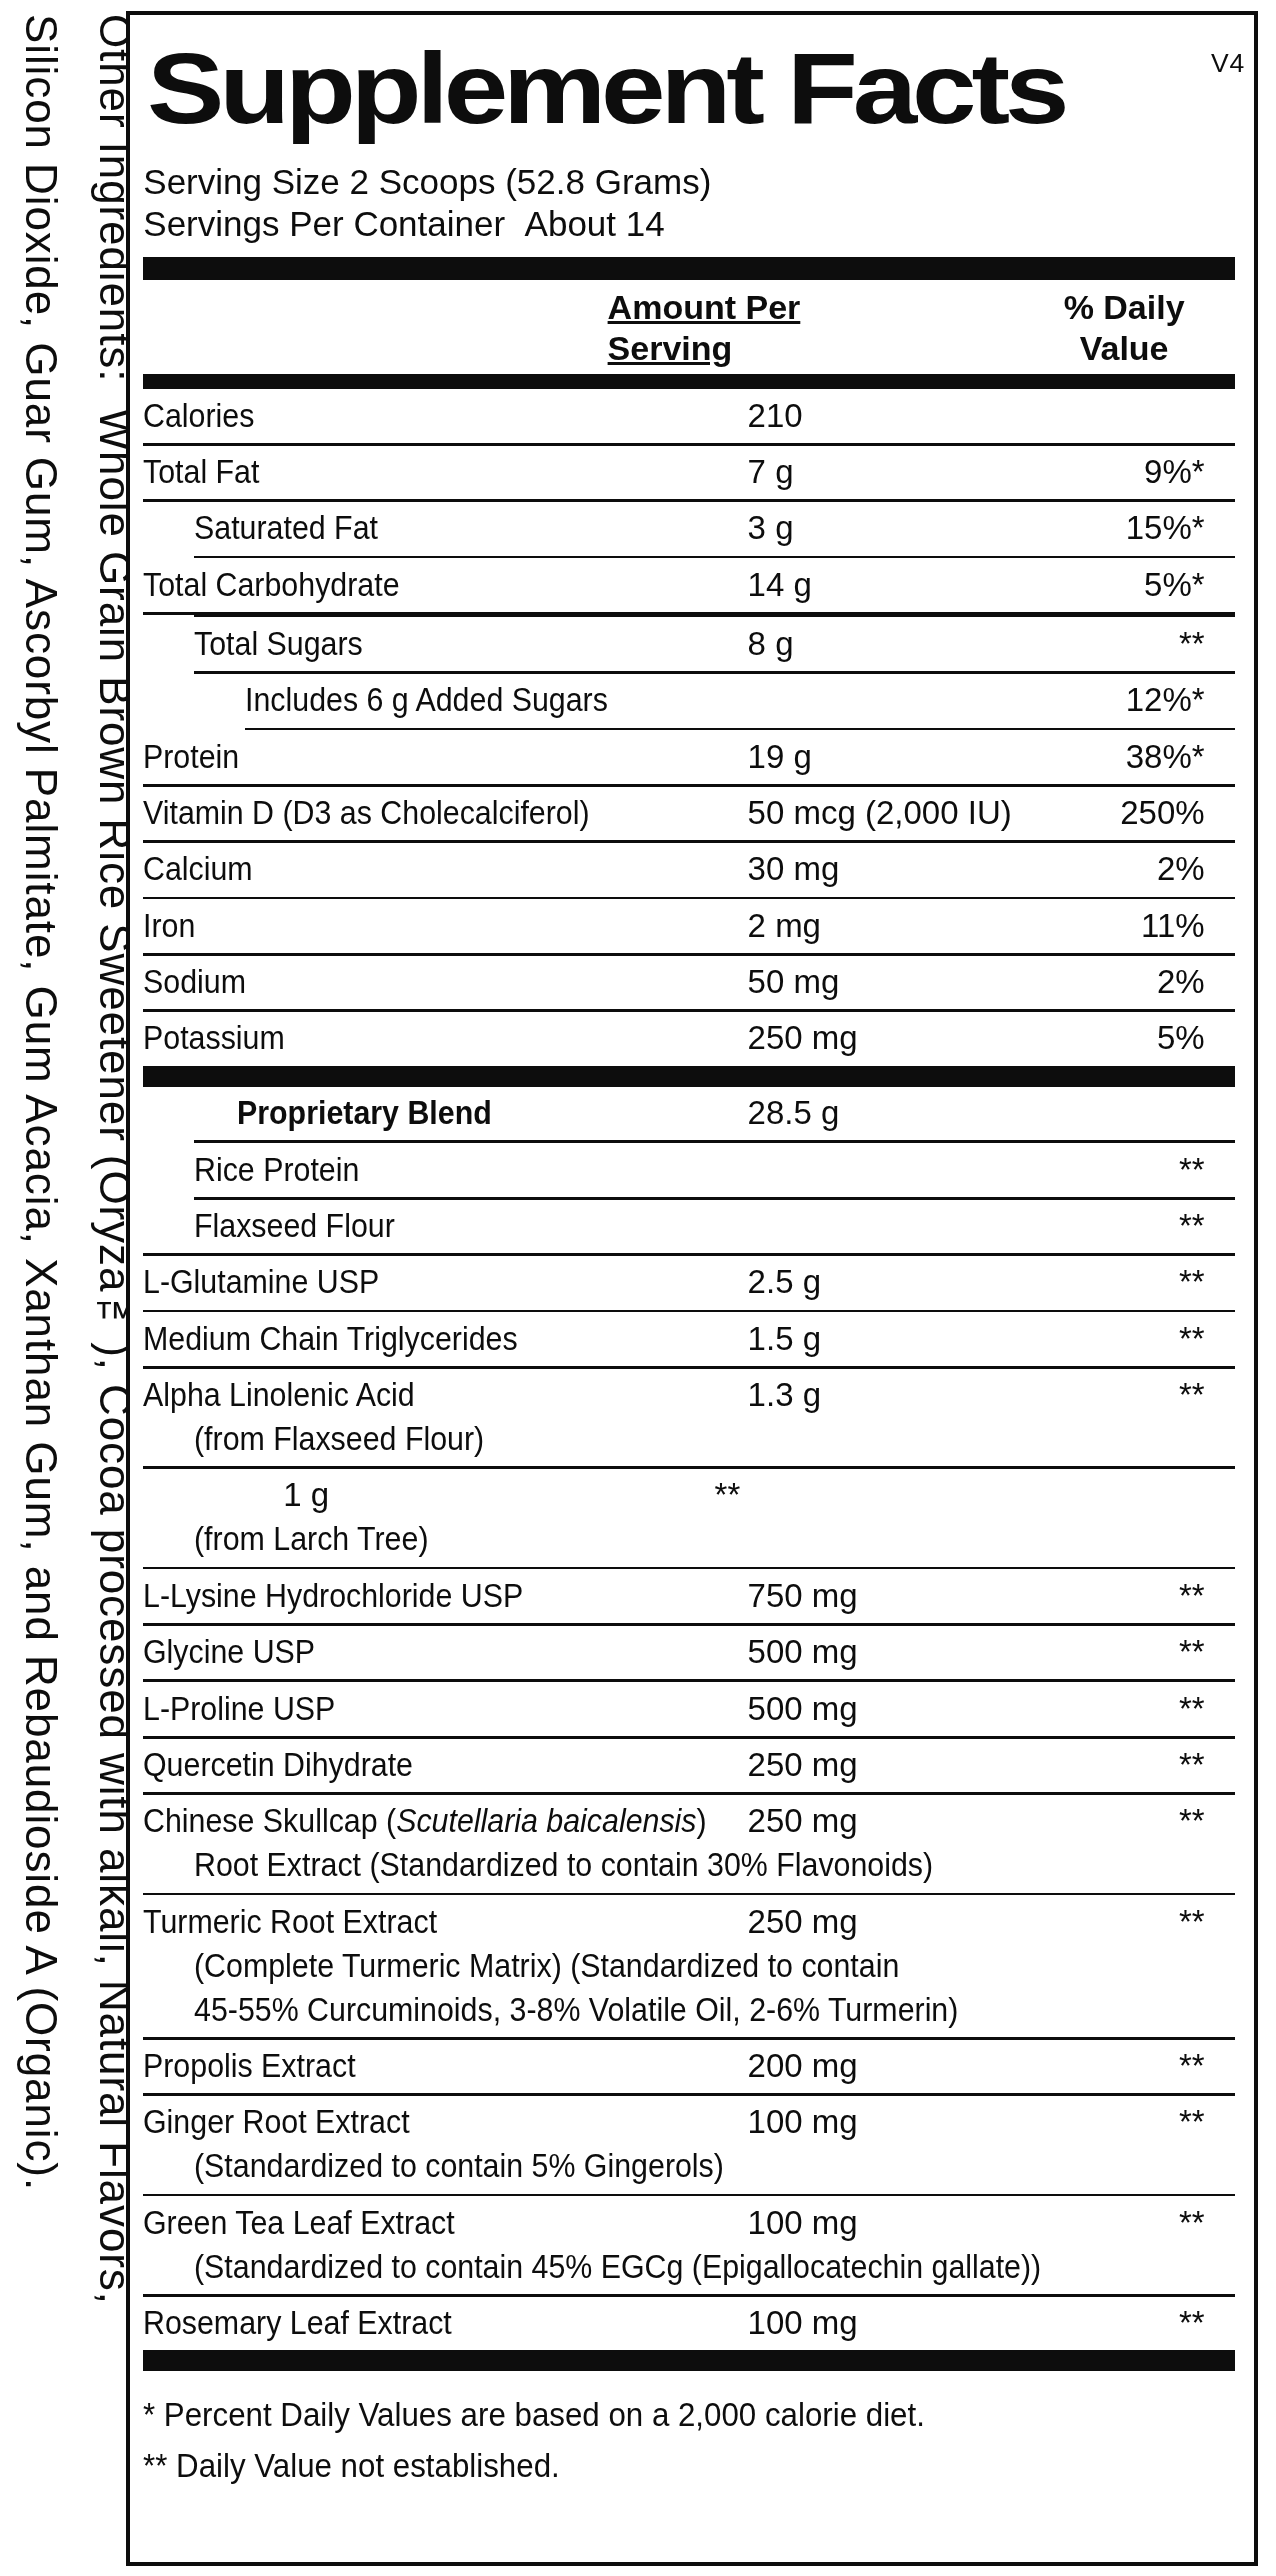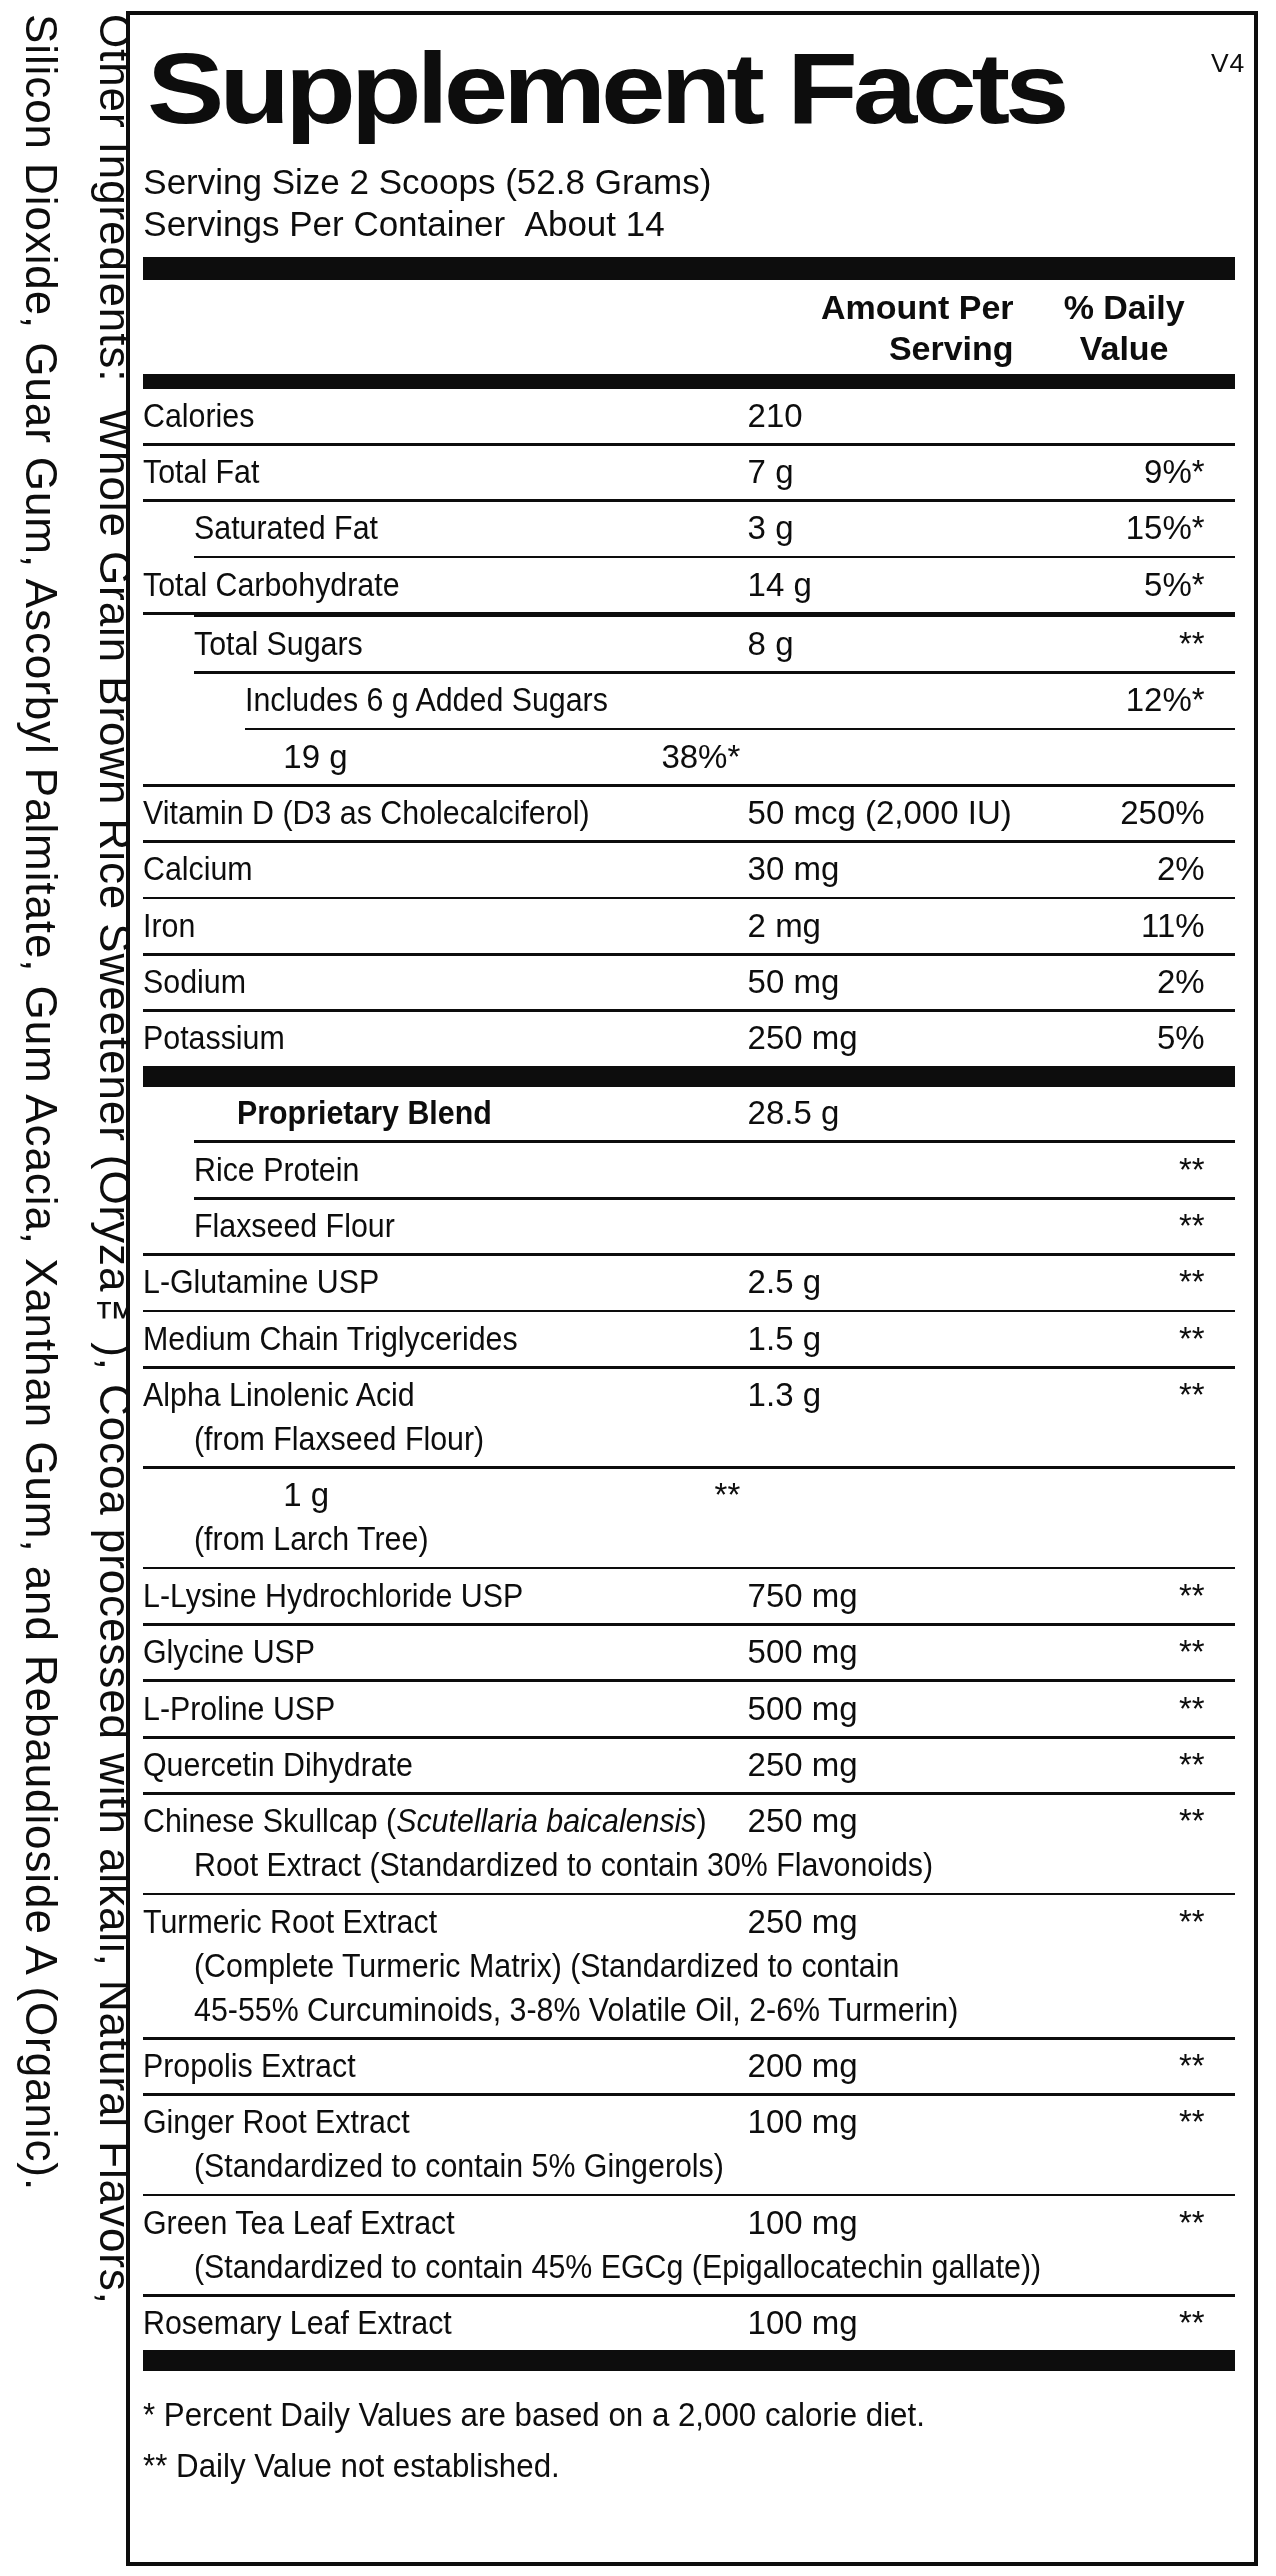--- a/index.html
+++ b/index.html
@@ -32,21 +32,21 @@
     letter-spacing:-4.4px;white-space:nowrap;
     transform:scaleX(1.16);transform-origin:left top;
   }
   .serving-block{margin-top:23px;font-size:35px;line-height:42px;}
   .bar{background:#0d0d0d;}
   .bar-top{height:23px;margin-top:12.4px;}
   .bar-head{height:15px;}
   .bar-mid{height:21px;}
   .hdr{display:flex;font-weight:bold;font-size:34px;line-height:41px;padding:7px 0 5.3px;}
   .hdr .c-spacer{flex:1;}
-  .h-amount{width:406px;text-align:right;}
+  .h-amount{width:406px;text-align:left;text-decoration:underline;}
   .h-dv{width:221px;text-align:center;}
   
   .row-block{padding:4.4px 0 5.3px;font-size:33px;line-height:44px;}
   .row-line{display:flex;align-items:flex-start;}
   .c-label{flex:1;min-width:0;white-space:nowrap;}
   .c-label.bold{font-weight:bold;text-align:center;}
   .squeeze{display:inline-block;transform:scaleX(0.92);transform-origin:left center;white-space:nowrap;}
   .ital{font-style:italic;}
   .c-amount{width:406px;text-align:left;padding-left:140px;box-sizing:border-box;white-space:nowrap;}
   .c-dv{width:221px;text-align:right;padding-right:30px;box-sizing:border-box;white-space:nowrap;}
@@ -143,20 +143,21 @@
         <div class="row-block">
           <div class="row-line">
             <div class="c-label ind-2"><span class="squeeze"><span>Includes 6 g Added Sugars</span></span></div>
             <div class="c-amount"></div>
             <div class="c-dv">12%*</div>
           </div>
         </div>
         <div class="rule rule-2"></div>
         <div class="row-block">
           <div class="row-line">
+            <div class="c-label"><span class="squeeze"><span>Protein</span></span></div>
             <div class="c-amount">19 g</div>
             <div class="c-dv">38%*</div>
           </div>
         </div>
         <div class="rule rule-0"></div>
         <div class="row-block">
           <div class="row-line">
             <div class="c-label"><span class="squeeze"><span>Vitamin D (D3 as Cholecalciferol)</span></span></div>
             <div class="c-amount">50 mcg (2,000 IU)</div>
             <div class="c-dv">250%</div>

